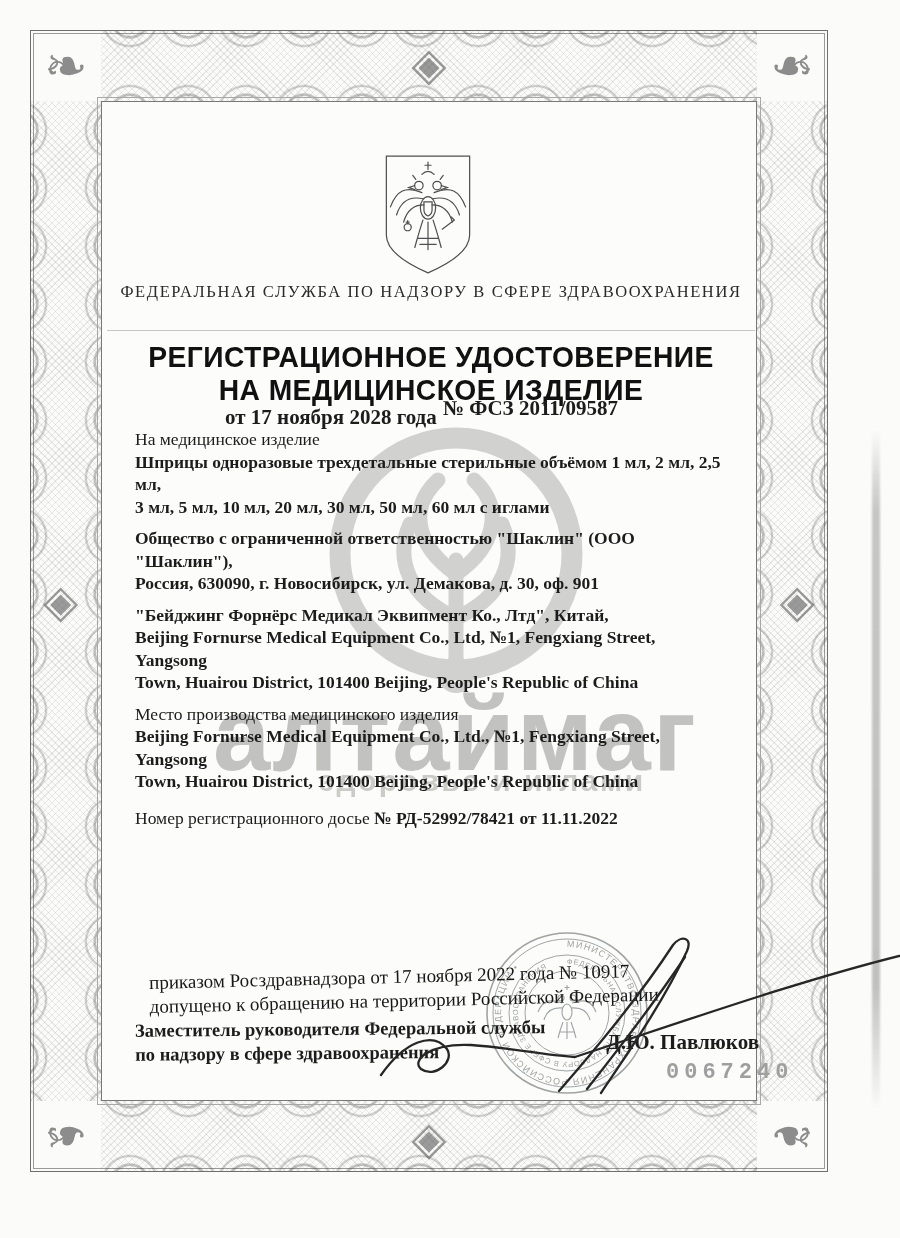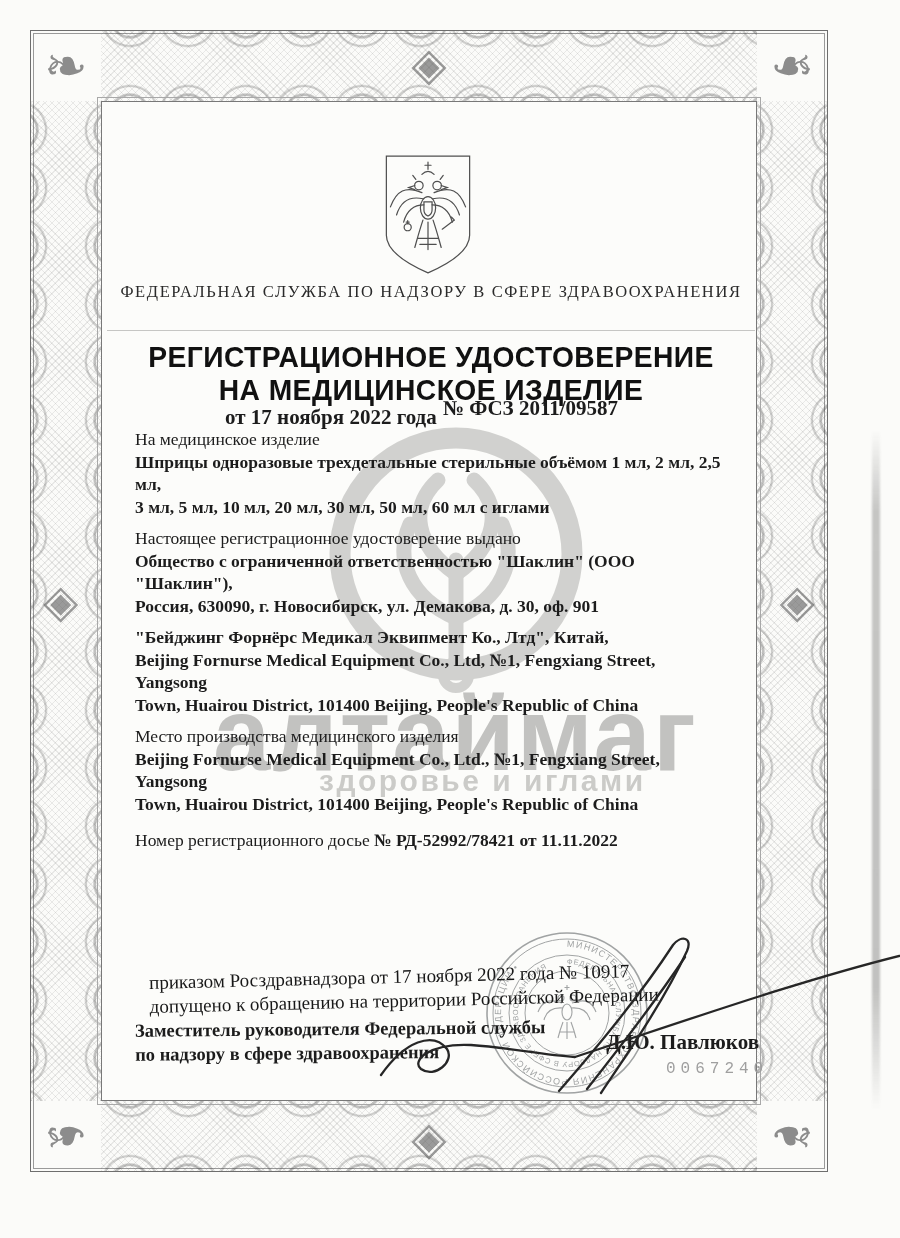--- a/index.html
+++ b/index.html
@@ -88,21 +88,21 @@
   .field.block .label { display:block; }
   .field.inline { margin-top:14px; }
   .field.inline .label, .field.inline .value { display:inline; white-space:normal; }
 
   .order-block { position:absolute; left:47px; top:869px; font-size:19px; line-height:24px;
     transform:rotate(-1.4deg); transform-origin:left bottom; color:#181818; }
   .official-row { position:absolute; left:32px; top:914px; width:624px; }
   .official-position { font-weight:bold; font-size:18.5px; line-height:24px; white-space:pre-line; transform:rotate(-.5deg); }
   .official-name { position:absolute; right:0; top:14px; font-weight:bold; font-size:21px; }
   .serial { position:absolute; left:563px; top:958px; font-family:"Liberation Mono", monospace;
-    font-size:16px; letter-spacing:5px; color:#9f9f9f; }
+    font-size:22px; letter-spacing:5px; color:#9f9f9f;font-weight:bold; }
 
   
   .wm-emblem { position:absolute; left:213px; top:320px; opacity:.33; }
   .wm-brand { position:absolute; left:110px; top:574px; font-family:"Liberation Sans", sans-serif;
     font-weight:bold; font-size:103px; letter-spacing:2px; color:rgba(125,125,122,.45); }
   .wm-tagline { position:absolute; left:216px; top:662px; font-family:"Liberation Sans", sans-serif;
     font-weight:bold; font-size:30px; letter-spacing:2.5px; color:rgba(135,135,132,.42); }
 
   .stamp { position:absolute; left:379px; top:826px; opacity:.82; }
   .scan-shadow { position:absolute; left:872px; top:430px; width:8px; height:680px;
@@ -201,32 +201,31 @@
     </div>
 
     <div class="header-divider"></div>
 
     <div class="cert-title">
       <div>РЕГИСТРАЦИОННОЕ УДОСТОВЕРЕНИЕ</div>
       <div>НА МЕДИЦИНСКОЕ ИЗДЕЛИЕ</div>
     </div>
 
     <div class="date-row">
-      <span class="date">от 17 ноября 2022 года</span>
+      <span class="date">от 17 ноября 2028 года</span>
       <span class="number">№  ФСЗ 2011/09587</span>
     </div>
 
     <div class="body-fields">
       <div class="field block">
         <span class="label">На медицинское изделие</span>
         <span class="value">Шприцы одноразовые трехдетальные стерильные объёмом 1 мл, 2 мл, 2,5 мл,
 3 мл, 5 мл, 10 мл, 20 мл, 30 мл, 50 мл, 60 мл с иглами</span>
       </div>
       <div class="field block">
-        <span class="label">Настоящее регистрационное удостоверение выдано</span>
         <span class="value">Общество с ограниченной ответственностью "Шаклин" (ООО "Шаклин"),
 Россия, 630090, г. Новосибирск, ул. Демакова, д. 30, оф. 901</span>
       </div>
       <div class="field block">
         <span class="value">"Бейджинг Форнёрс Медикал Эквипмент Ко., Лтд", Китай,
 Beijing Fornurse Medical Equipment Co., Ltd, №1, Fengxiang Street, Yangsong
 Town, Huairou District, 101400 Beijing, People's Republic of China</span>
       </div>
       <div class="field block">
         <span class="label">Место производства медицинского изделия</span>

